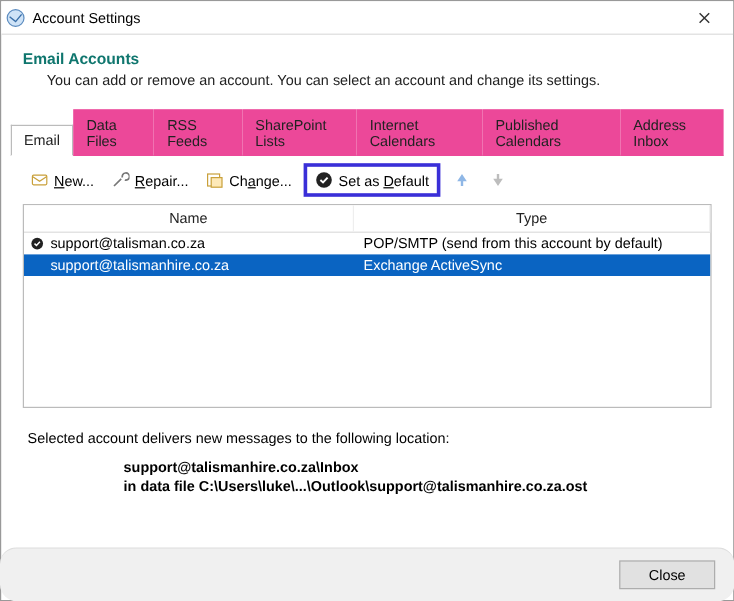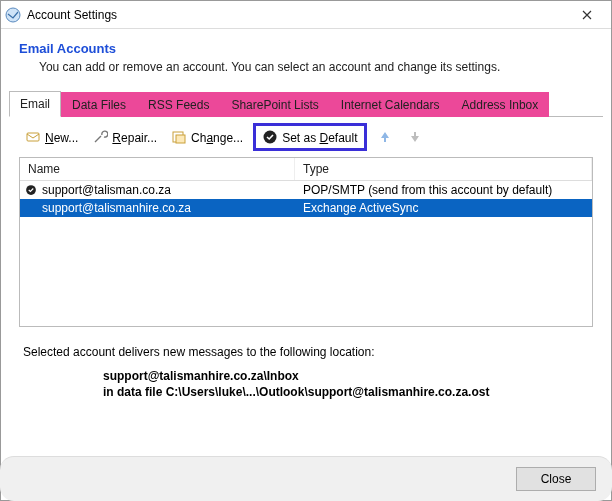--- a/index.html
+++ b/index.html
@@ -29,21 +29,21 @@
   .titlebar .close {
     width: 40px; height: 28px;
     display: flex; align-items: center; justify-content: center;
     font-size: 14px;
     cursor: pointer;
   }
 
   .heading {
     padding: 12px 18px 10px 18px;
   }
-  .heading h2 { font-size: 13px; font-weight: bold; color: #1d4ed8; margin-bottom: 4px; }
+  .heading h2 { font-size: 13px; font-weight: bold; color: #0f766e; margin-bottom: 4px; }
   .heading p { font-size: 12px; color: #222; margin-left: 20px; }
 
   .tabs {
     display: flex;
     align-items: flex-end;
     margin: 6px 8px 0 8px;
     border-bottom: 1px solid #bbb;
   }
   .tab {
     padding: 5px 10px;
@@ -95,20 +95,21 @@
   .list-header {
     display: flex;
     border-bottom: 1px solid #ddd;
     background: #fff;
   }
   .list-header .col {
     padding: 4px 8px;
     font-size: 12px;
     color: #222;
     border-right: 1px solid #eee;
+    text-align: center;
   }
   .col-name { width: 275px; }
   .col-type { flex: 1; }
   .row {
     display: flex;
     align-items: center;
     font-size: 12px;
     height: 18px;
   }
   .row .iconcell { width: 22px; display:flex; align-items:center; justify-content:center; }
@@ -168,20 +169,21 @@
   <h2>Email Accounts</h2>
   <p>You can add or remove an account. You can select an account and change its settings.</p>
 </div>
 
 <div class="tabs">
   <div class="tab active">Email</div>
   <div class="tab">Data Files</div>
   <div class="tab">RSS Feeds</div>
   <div class="tab">SharePoint Lists</div>
   <div class="tab">Internet Calendars</div>
+  <div class="tab">Published Calendars</div>
   <div class="tab">Address Inbox</div>
 </div>
 
 <div class="toolbar">
   <div class="tool">
     <span class="tool-icon">
       <svg viewBox="0 0 16 16">
           <rect x="2" y="4" width="12" height="8" rx="1" fill="#fff" stroke="#c9a03a"></rect>
           <path d="M2 5 L8 9 L14 5" fill="none" stroke="#c9a03a"></path>
         </svg>

